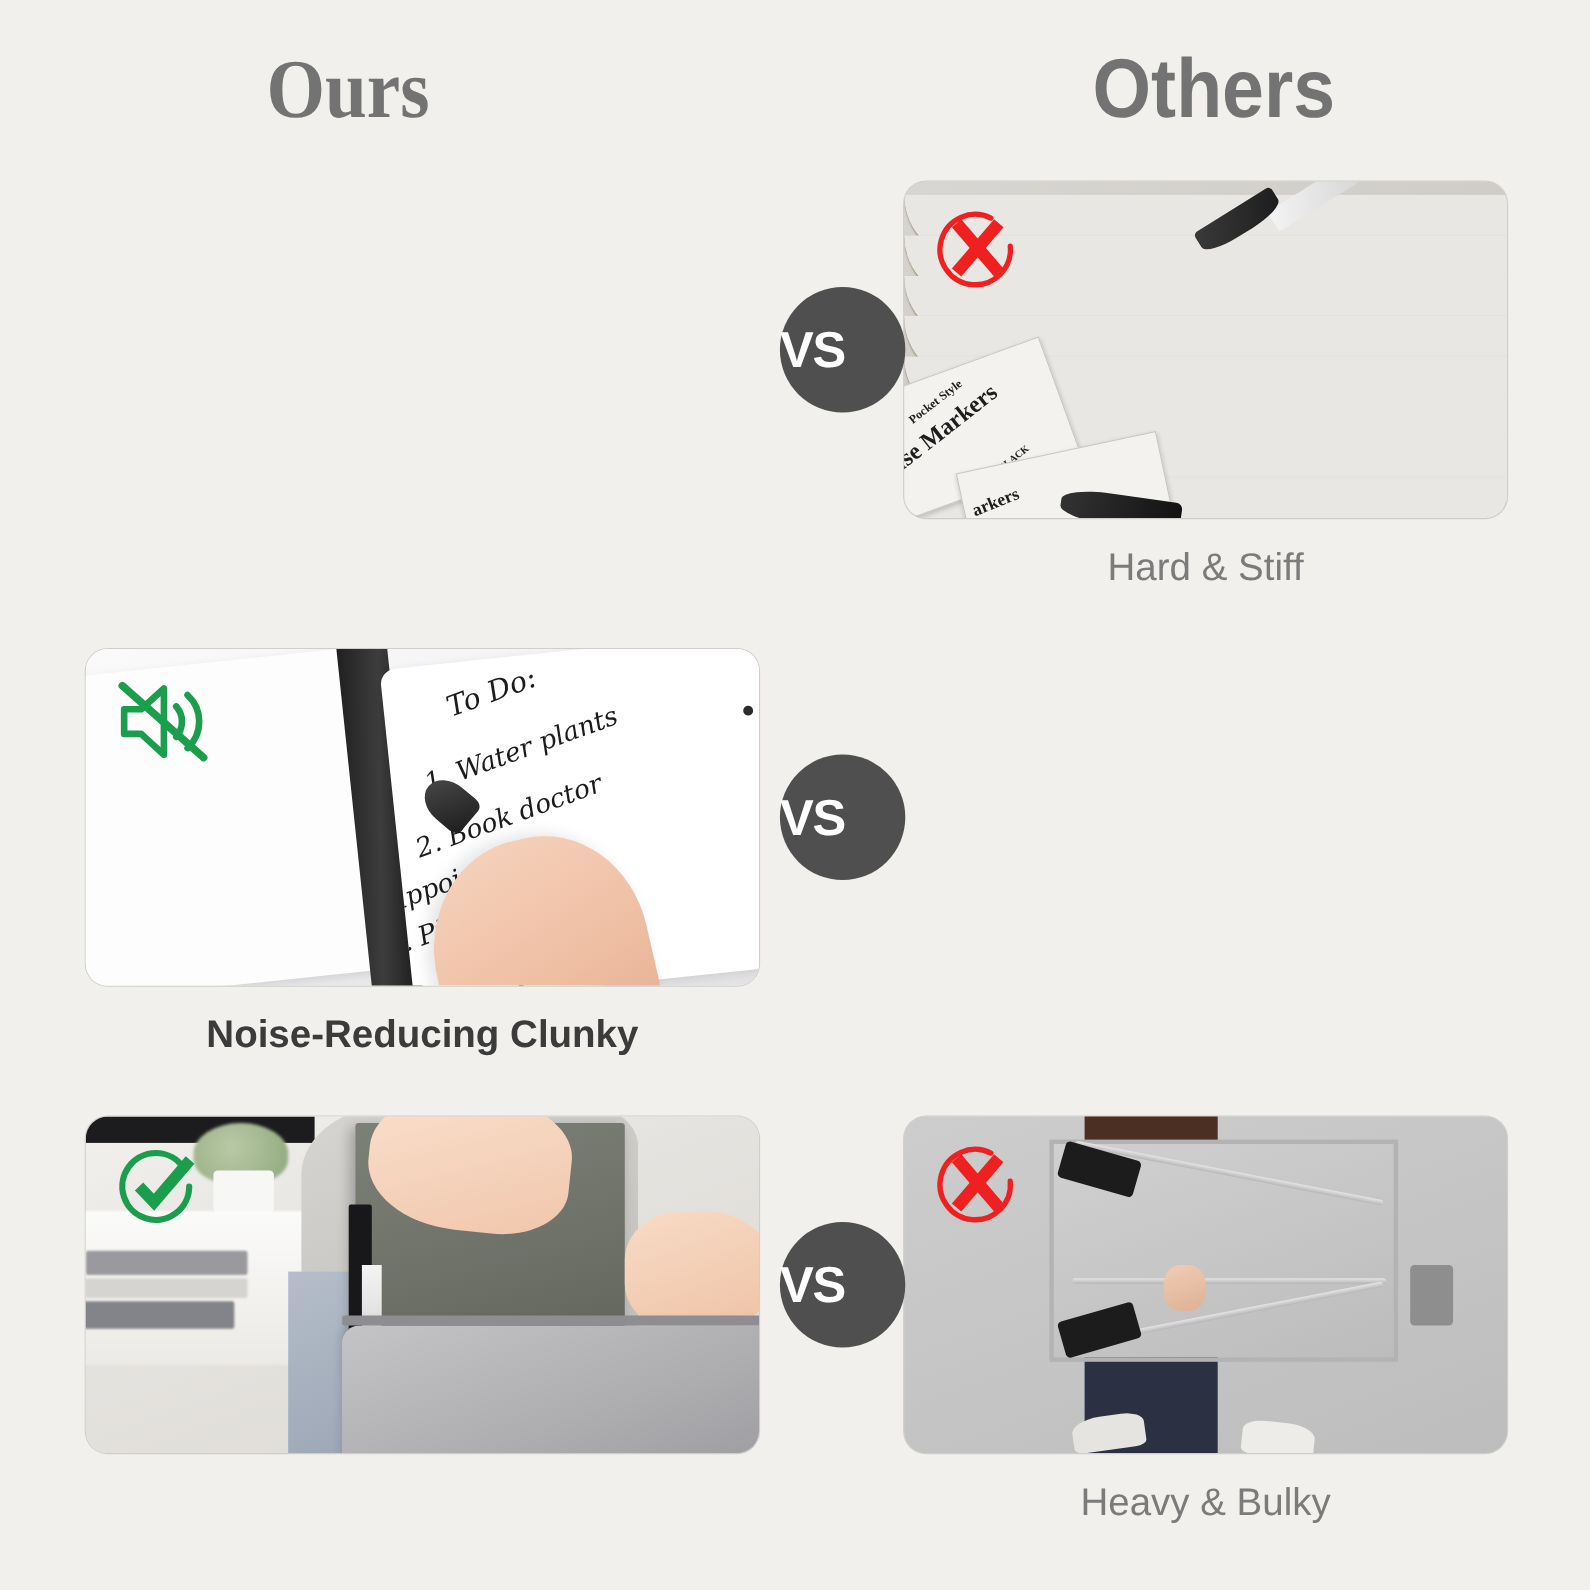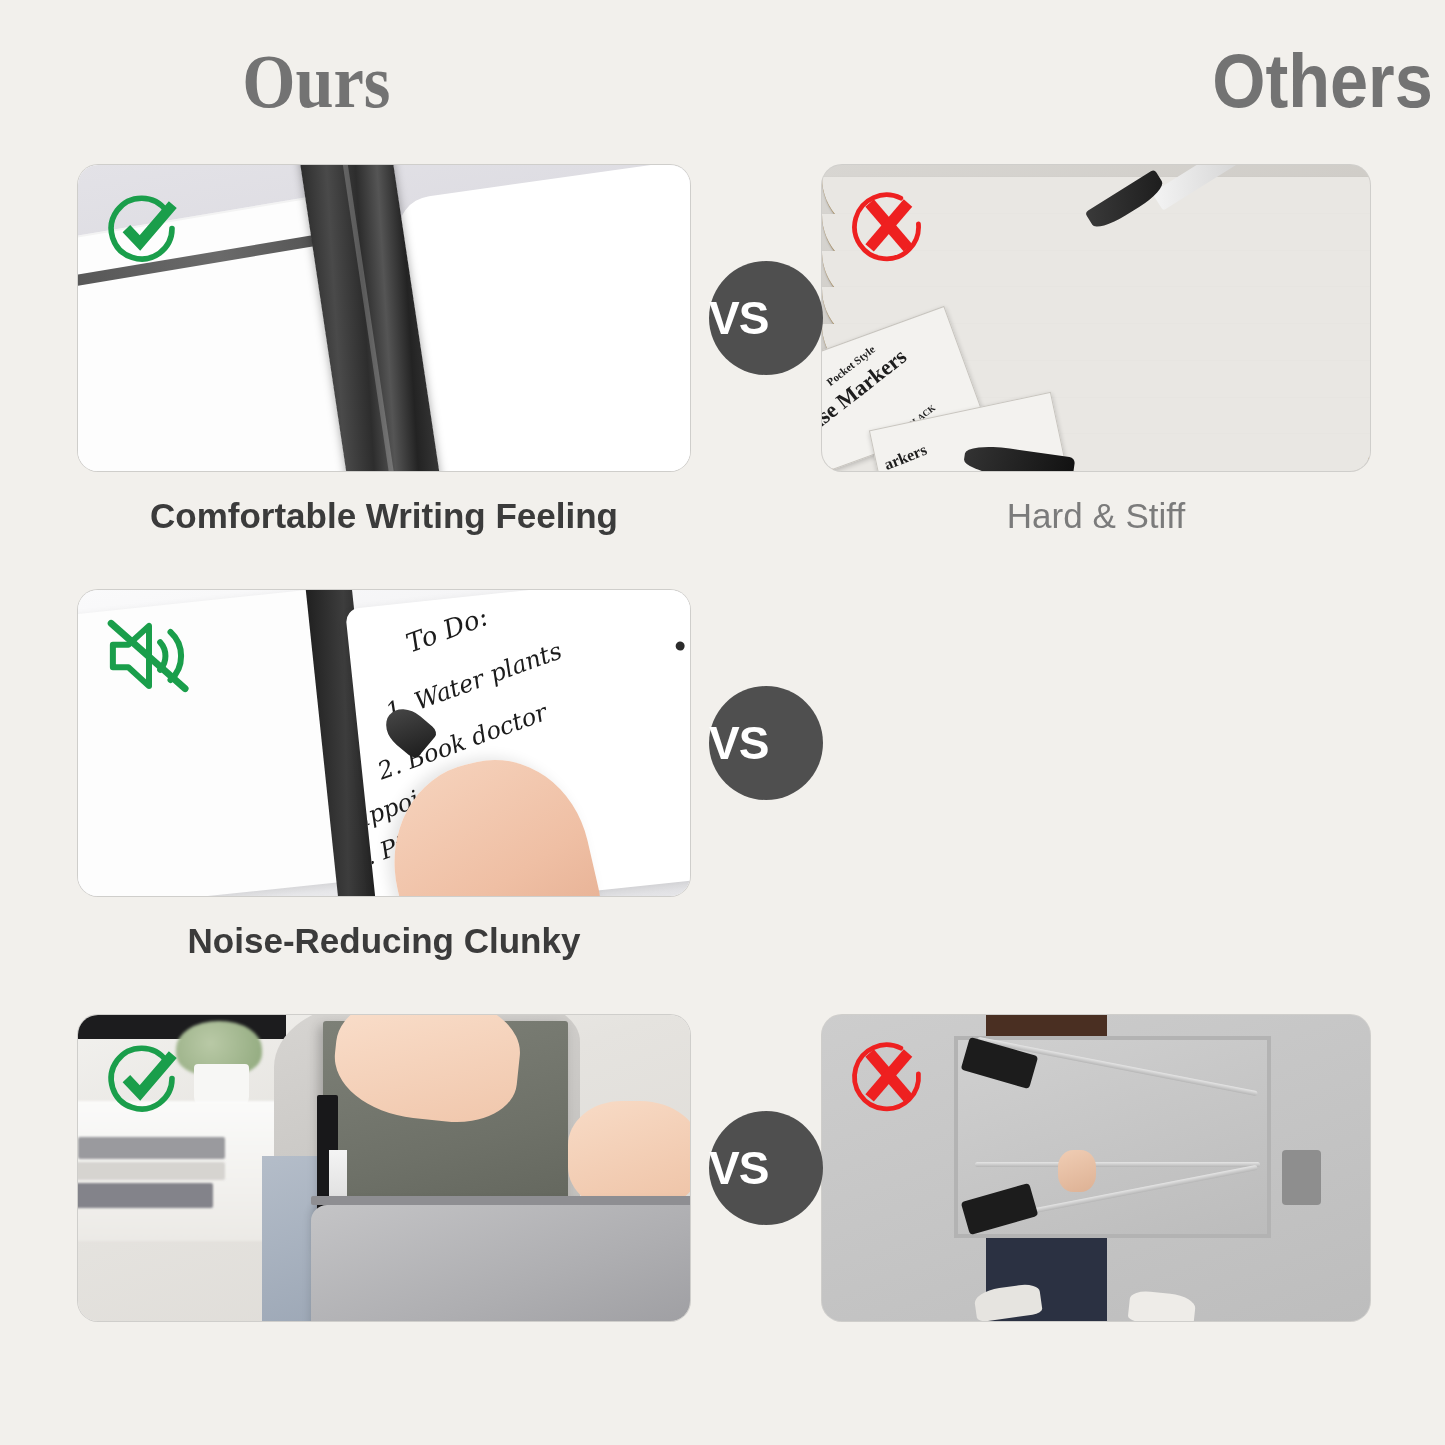--- a/index.html
+++ b/index.html
@@ -25,21 +25,21 @@
     height: 90px;
     display: flex;
   }
   .header-cell {
     flex: 0 0 50%;
     display: flex;
     align-items: center;
     justify-content: center;
   }
   .header-cell.left  { padding-right: 90px; font-family: Liberation Serif, serif; }
-  .header-cell.right { padding-left: 40px; justify-content: flex-end; }
+  .header-cell.right { padding-left: 40px; }
   .header-title {
     font-size: 76px;
     font-weight: bold;
     color: #737373;
     letter-spacing: 0px;
     line-height: 1;
     transform: scaleX(0.9);
     transform-origin: center;
     white-space: nowrap;
   }
@@ -459,36 +459,20 @@
   </div>
   <div class="header-cell right">
     <div class="header-title">Others</div>
   </div>
 </div>
 
 <div class="grid">
 
   <div class="row">
 
-    <div class="panel-wrap left">
-      <div class="photo">
-        <div class="art-notebook-closeup">
-          <div class="topgray"></div>
-          <div class="coverL"></div>
-          <div class="edgeband"></div>
-          <div class="coverR"></div>
-          <div class="spine"></div>
-        </div>
-        <svg class="status-icon" viewBox="0 0 100 100">
-          <path d="M78 30 A38 38 0 1 0 85 52" fill="none" stroke="#1a9e4b" stroke-width="7" stroke-linecap="round"></path>
-          <path d="M28 52 L45 70 L86 22" fill="none" stroke="#1a9e4b" stroke-width="13" stroke-linecap="butt" stroke-linejoin="miter"></path>
-        </svg>
-      </div>
-      <div class="caption ours">Comfortable Writing Feeling</div>
-    </div>
 
     <div class="vs-badge">
       <span>VS</span>
     </div>
 
     <div class="panel-wrap right">
       <div class="photo">
         <div class="art-stacked-boards">
           <div class="bg"></div>
           <div class="sheet" style="top:4%;"></div>
@@ -607,16 +591,17 @@
           <div class="clamp" style="left:26%; top:58%; width:13%; height:11%; transform:rotate(-16deg);"></div>
           <div class="hinge"></div>
           <div class="grip"></div>
         </div>
         <svg class="status-icon" viewBox="0 0 100 100">
           <path d="M66 14 A40 40 0 1 0 88 46" fill="none" stroke="#ee2020" stroke-width="6" stroke-linecap="round"></path>
           <path d="M27 20 L75 76" fill="none" stroke="#ee2020" stroke-width="14" stroke-linecap="butt"></path>
           <path d="M75 20 L27 76" fill="none" stroke="#ee2020" stroke-width="14" stroke-linecap="butt"></path>
         </svg>
       </div>
+      <div class="caption others">Heavy &amp; Bulky</div>
     </div>
   </div>
 
 </div>
 
 </body></html>

